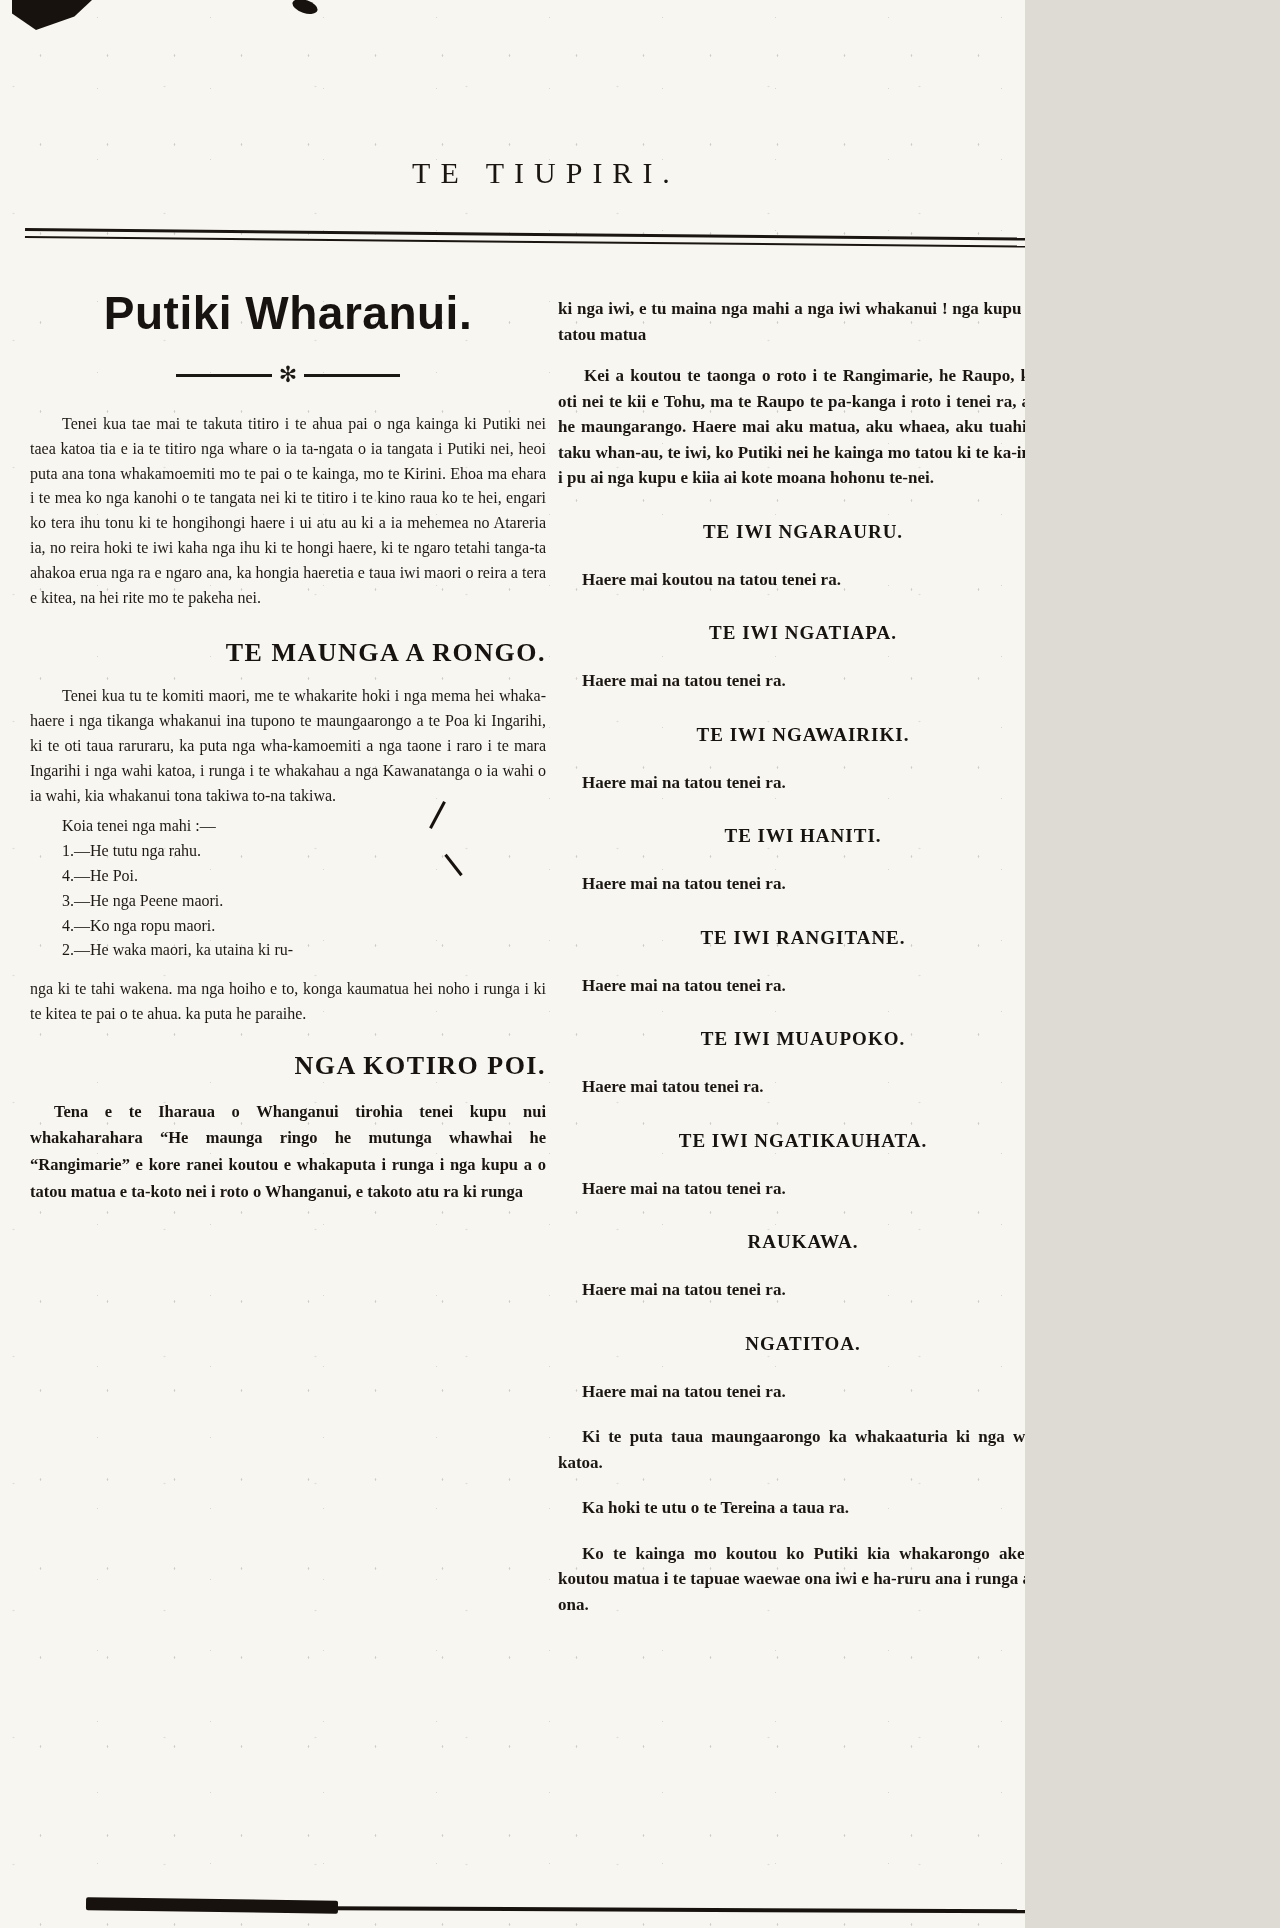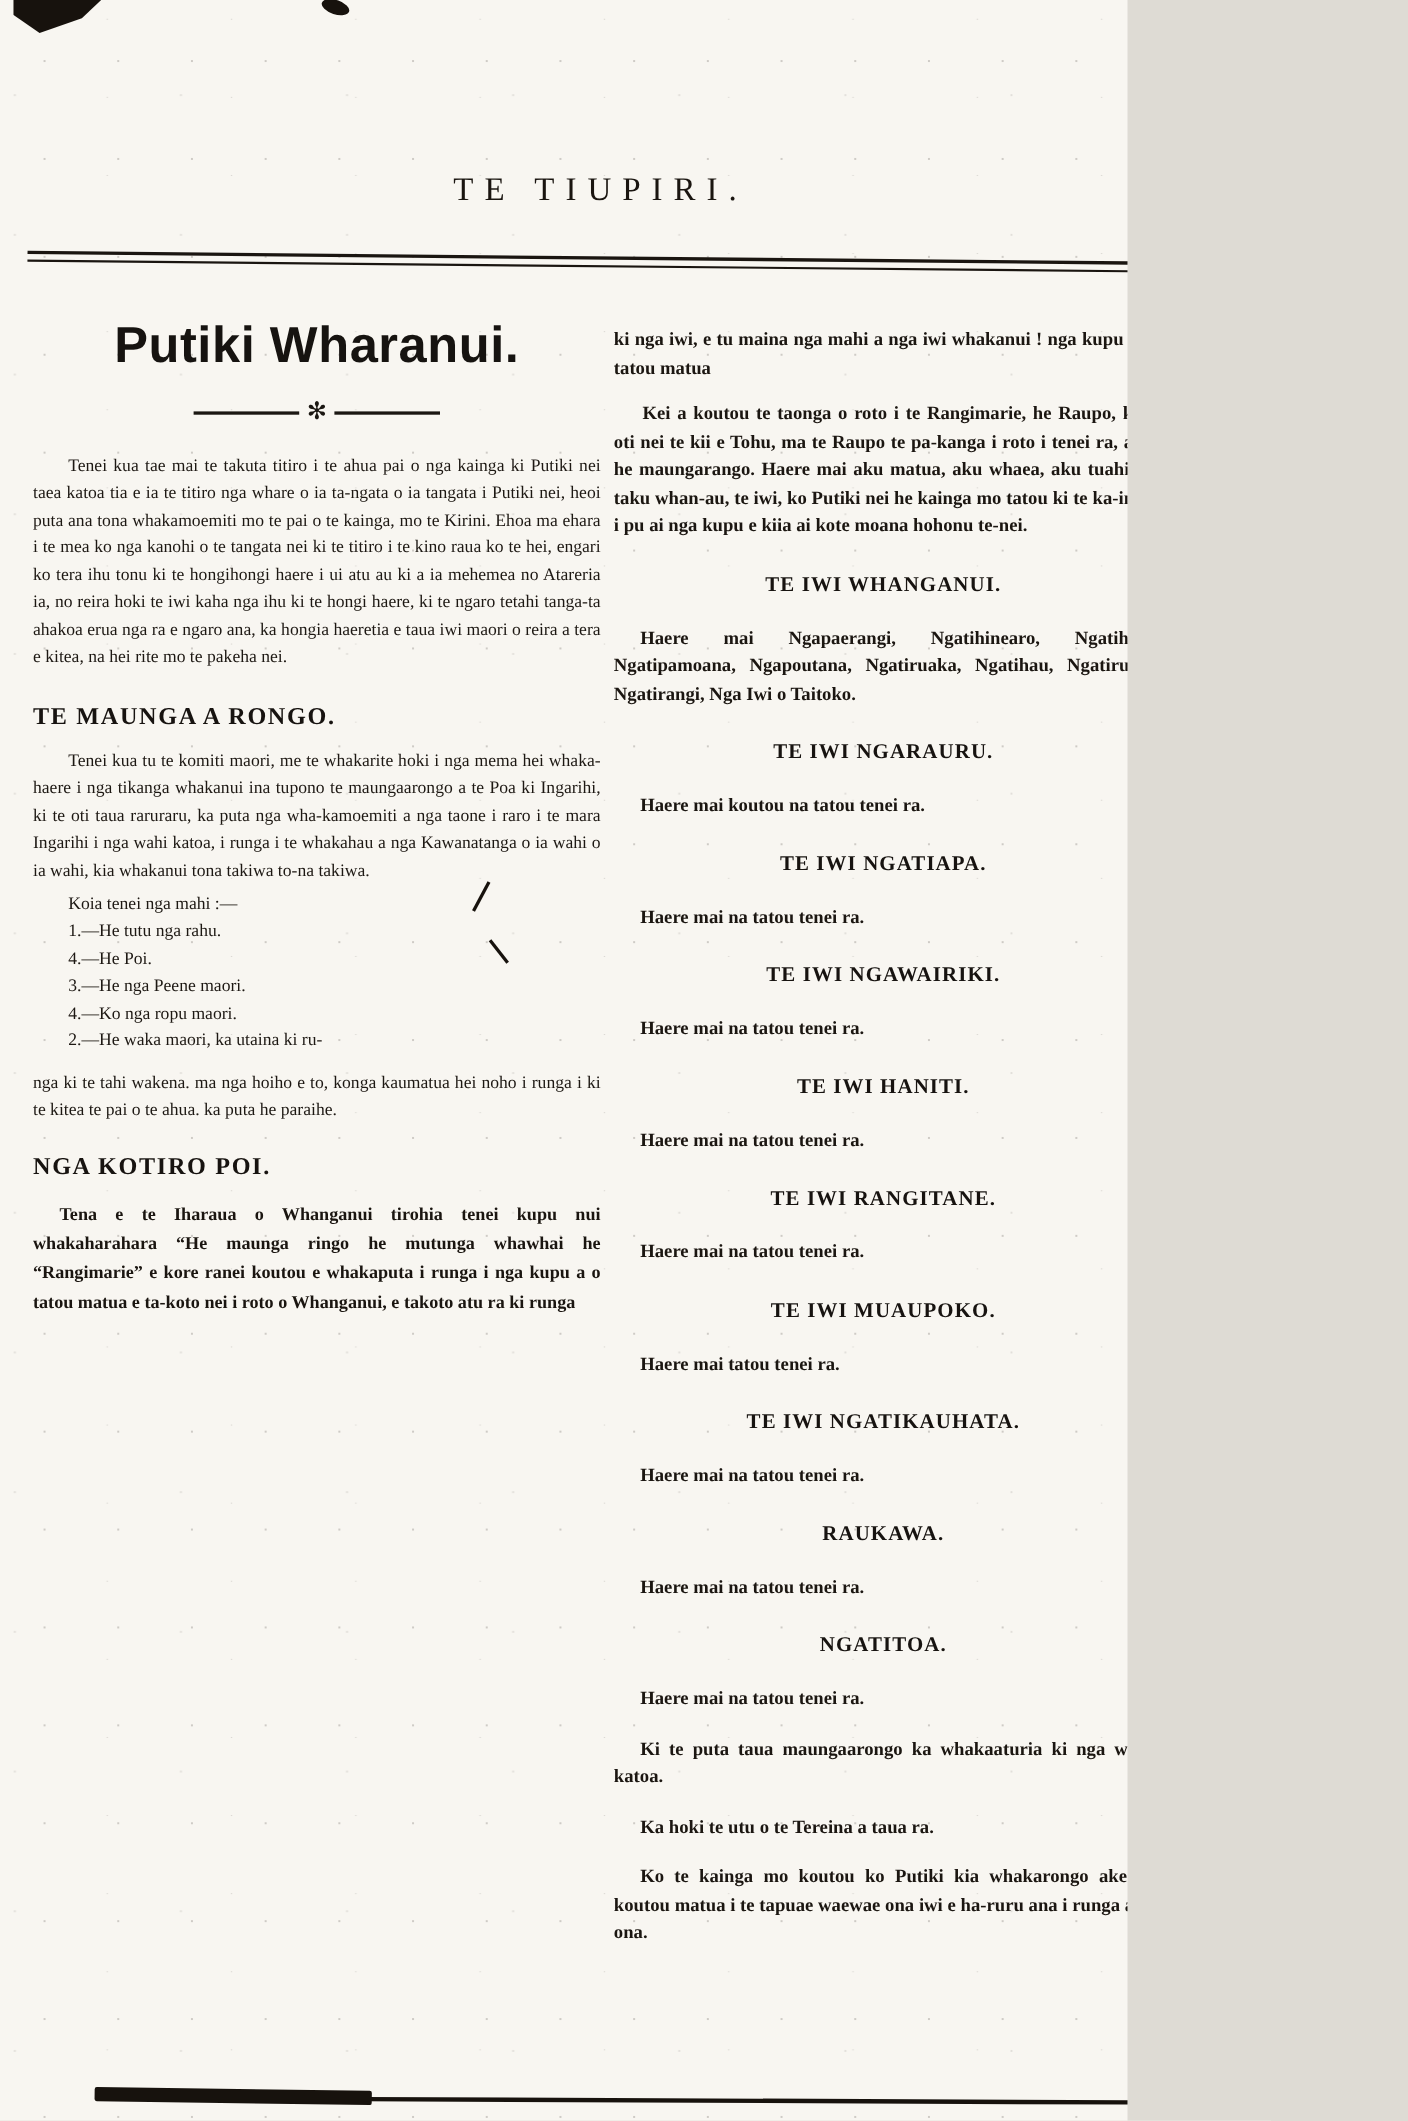--- a/index.html
+++ b/index.html
@@ -52,21 +52,21 @@
     font-size:46px;letter-spacing:.5px;color:#161310;
   }
   .divider{margin:24px auto 0;width:310px;display:flex;align-items:center;justify-content:center;gap:7px;}
   .dv-line{flex:0 0 96px;height:3px;background:#1b1712;}
   .dv-glyph{font-family:"DejaVu Sans", sans-serif;font-size:22px;line-height:1;color:#1b1712;}
 
   .body{font-size:16px;line-height:1.55;text-align:justify;margin:0;color:#1d1813;}
   .mt1{margin-top:26px;}
   .indent{text-indent:32px;}
   .sec-heading{
-    font-size:22px;text-align:left;font-weight:bold;letter-spacing:1.5px;
+    font-size:26px;text-align:right;font-weight:bold;letter-spacing:1.5px;
     margin:28px 0 16px;color:#171310;
   }
   .list-intro{margin-top:6px;text-indent:32px;text-align:left;}
   .list-item{margin:0;text-indent:32px;text-align:left;}
   .list-cont{margin-top:14px;}
   .smallbold{
     font-size:16.5px;font-weight:bold;line-height:1.62;text-align:justify;
     margin-top:18px;text-indent:24px;color:#1a1510;
   }
   .sec-heading.tight{margin:24px 0 4px;}
@@ -129,24 +129,20 @@
 
       <h2 class="sec-heading tight">NGA KOTIRO POI.</h2>
       <p class="smallbold">Tena e te Iharaua o Whanganui tirohia tenei kupu nui whakaharahara “He maunga ringo he mutunga whawhai he “Rangimarie” e kore ranei koutou e whakaputa i runga i nga kupu a o tatou matua e ta-koto nei i roto o Whanganui, e takoto atu ra ki runga</p>
     </section>
 
     <section class="col-right">
       <p class="rc-body">ki nga iwi, e tu maina nga mahi a nga iwi whakanui ! nga kupu a o tatou matua</p>
       <p class="rc-body rc-para">Kei a koutou te taonga o roto i te Rangimarie, he Raupo, kua oti nei te kii e Tohu, ma te Raupo te pa-kanga i roto i tenei ra, ana he maungarango.  Haere mai aku matua, aku whaea, aku tuahine, taku whan-au, te iwi, ko Putiki nei he kainga mo tatou ki te ka-inga i pu ai nga kupu e kiia ai kote moana hohonu te-nei.</p>
 
       <div>
-        <h3 class="iwi-heading">TE IWI WHANGANUI.</h3>
-        <p class="rc-body haere">Haere mai Ngapaerangi, Ngatihinearo, Ngatihine Ngatipamoana, Ngapoutana, Ngatiruaka, Ngatihau, Ngatiruru, Ngatirangi, Nga Iwi o Taitoko.</p>
-      </div>
-      <div>
         <h3 class="iwi-heading">TE IWI NGARAURU.</h3>
         <p class="rc-body haere">Haere mai koutou na tatou tenei ra.</p>
       </div>
       <div>
         <h3 class="iwi-heading">TE IWI NGATIAPA.</h3>
         <p class="rc-body haere">Haere mai na tatou tenei ra.</p>
       </div>
       <div>
         <h3 class="iwi-heading">TE IWI NGAWAIRIKI.</h3>
         <p class="rc-body haere">Haere mai na tatou tenei ra.</p>

